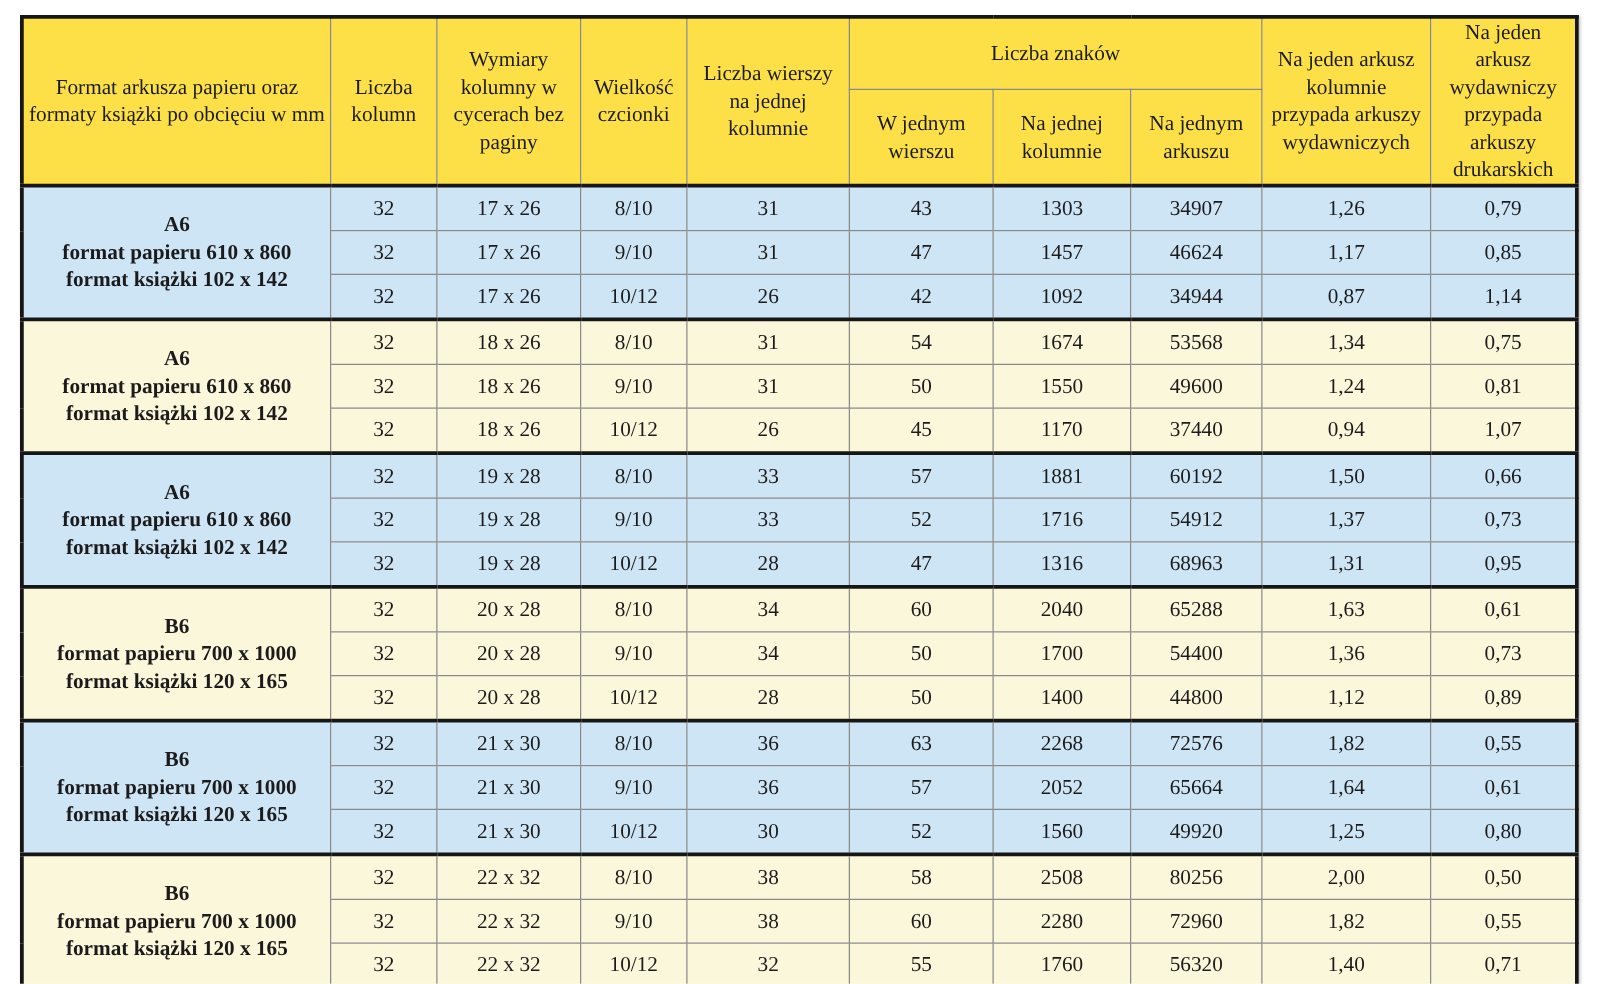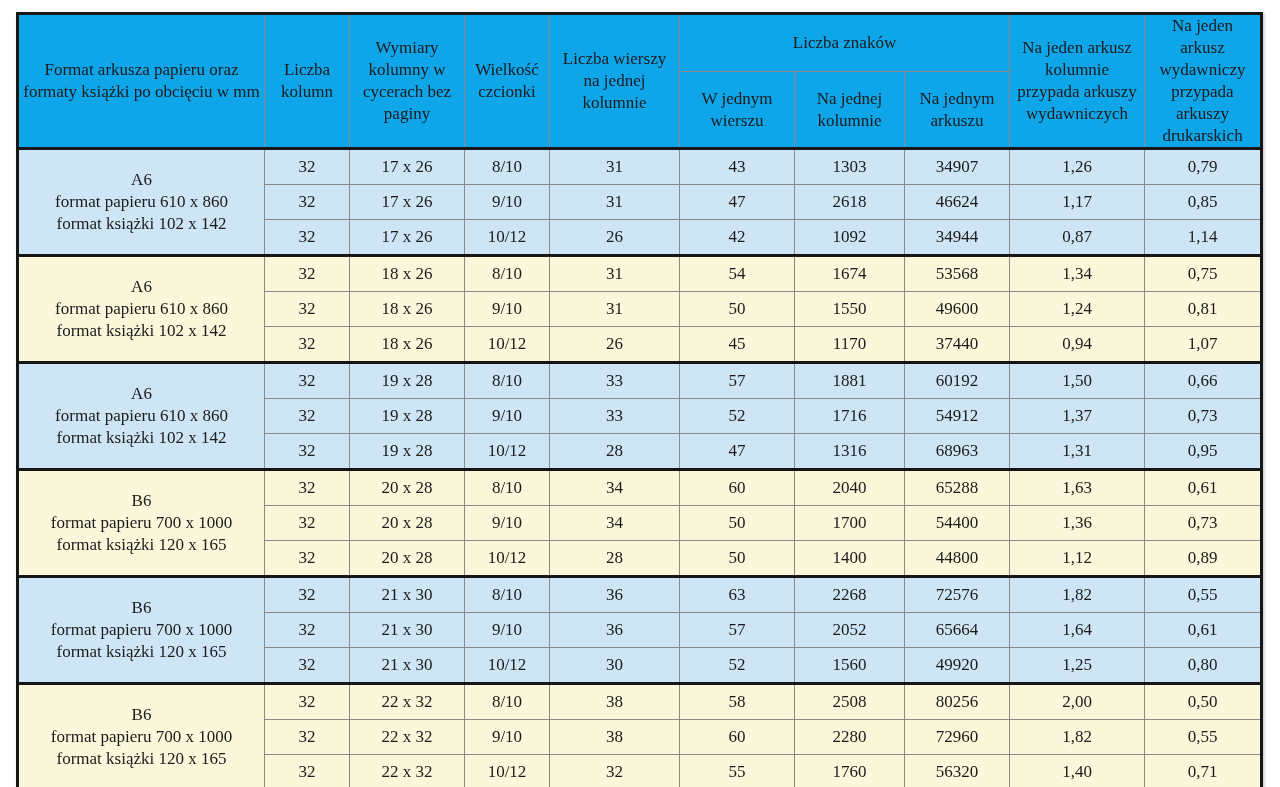--- a/index.html
+++ b/index.html
@@ -23,28 +23,28 @@
     box-shadow: 0 3px 2px -1px rgba(0,0,0,0.35), 3px 0 2px -1px rgba(0,0,0,0.15);
     font-size: 17px;
   }
   table.typo th, table.typo td {
     border: 1px solid #8a8a8a;
     text-align: center;
     vertical-align: middle;
     padding: 0 4px;
     font-weight: normal;
   }
-  thead th { background: #0ea5e9; line-height: 22px; }
+  thead th { background: #fde047; line-height: 22px; }
   thead tr.h1 { height: 58px; }
   thead tr.h2 { height: 76px; }
   th.znakow-group { border-bottom: 3px solid #161616; }
   tbody td { height: 34px; line-height: 20px; }
   tbody tr.group-start td { border-top: 3px solid #161616; }
   tbody tr:first-child td { border-top: 3px solid #161616; }
-  tbody td.format-cell { line-height: 22px; }
+  tbody td.format-cell { line-height: 22px; font-weight: bold; }
   tr.g-blue td { background: var(--row-blue, #cee5f6); }
   tr.g-yellow td { background: var(--row-yellow, #fbf7da); }
 </style>
 </head>
 <body>
 
 <div class="page">
   <table class="typo">
     <colgroup>
         <col style="width: 247px;">
@@ -91,21 +91,21 @@
           <td>34907</td>
           <td>1,26</td>
           <td>0,79</td>
         </tr>
         <tr class="g-blue">
           <td>32</td>
           <td>17 x 26</td>
           <td>9/10</td>
           <td>31</td>
           <td>47</td>
-          <td>2618</td>
+          <td>1457</td>
           <td>46624</td>
           <td>1,17</td>
           <td>0,85</td>
         </tr>
         <tr class="g-blue">
           <td>32</td>
           <td>17 x 26</td>
           <td>10/12</td>
           <td>26</td>
           <td>42</td>

